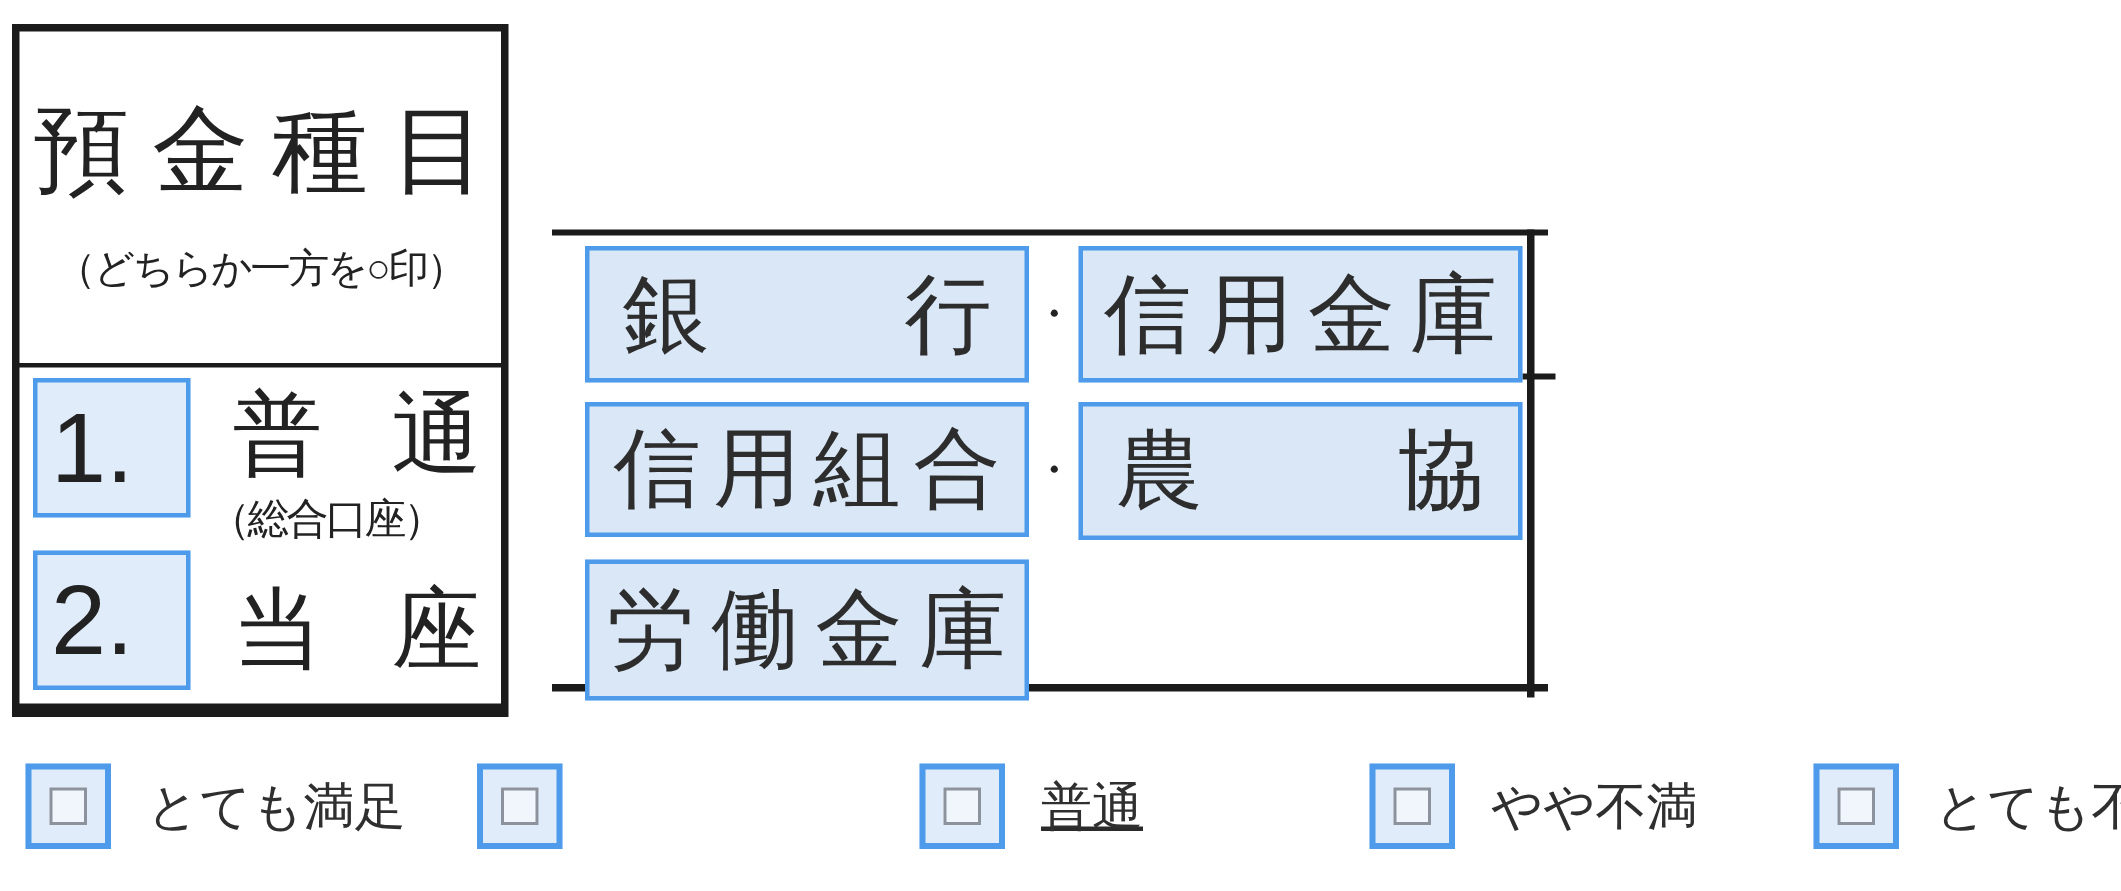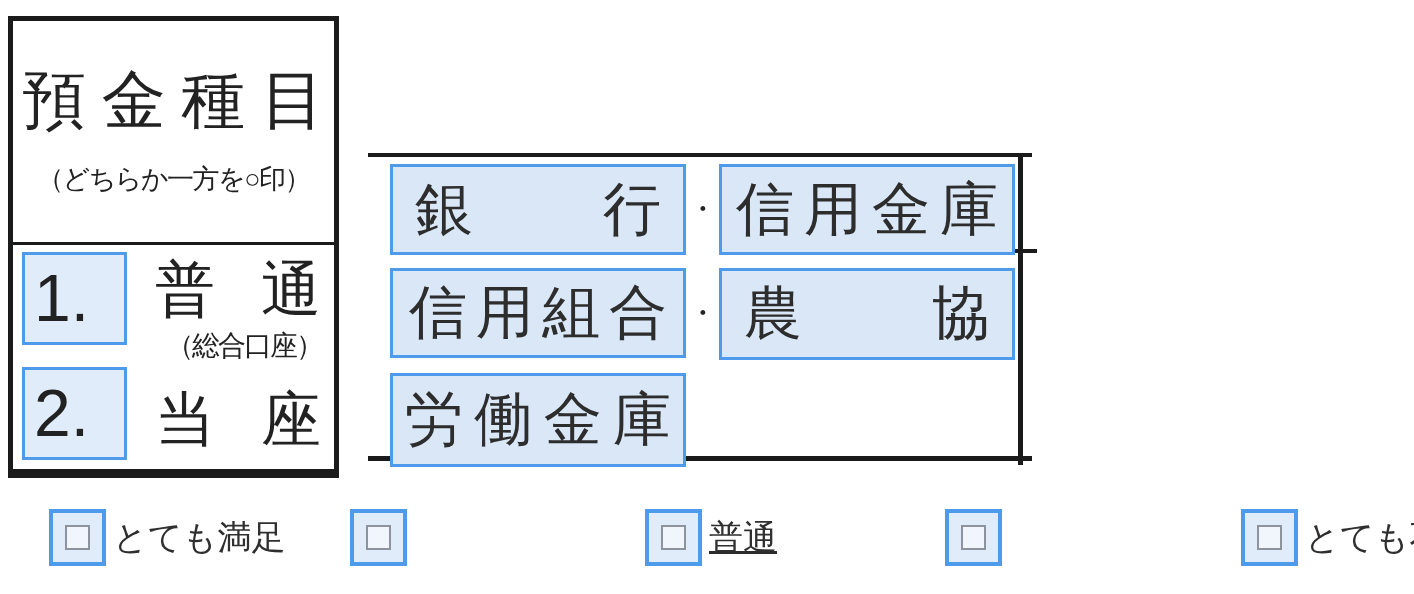--- a/index.html
+++ b/index.html
@@ -18,37 +18,37 @@
   .opt-region{
     position:absolute;left:9px;width:105px;height:93px;box-sizing:border-box;
     background:var(--overlay-fill,#dce9f8);border:3px solid var(--accent,#4d9bea);
     font-size:66px;line-height:86px;color:#222;padding-left:9px;cursor:pointer;
   }
   .opt1{top:231px;}
   .opt2{top:346px;}
   .opt-label{position:absolute;left:142px;width:166px;font-size:60px;line-height:70px;color:#222;}
   .opt-label.l1{top:234px;}
   .opt-label.l2{top:364px;}
-  .opt-sublabel{position:absolute;left:99px;width:210px;top:306px;font-size:28px;letter-spacing:-2px;text-align:right;white-space:nowrap;color:#222;}
+  .opt-sublabel{position:absolute;left:99px;width:210px;top:306px;font-size:28px;letter-spacing:-2px;text-align:center;white-space:nowrap;color:#222;}
   
   .tline{position:absolute;background:var(--line,#1b1b1b);}
   .bank-cell{
     position:absolute;width:296px;box-sizing:border-box;cursor:pointer;
     background:var(--overlay-fill-table,#d9e7f6);border:3px solid var(--accent,#4d9bea);
     display:flex;align-items:center;z-index:2;
   }
   .bank-cell .cell-label{flex:1;font-size:58px;color:#2d2d2d;}
   .sep-dot{
     position:absolute;left:686px;width:33px;height:91px;display:flex;align-items:center;justify-content:center;
     font-size:30px;color:#222;z-index:1;
   }
   
   [data-justify="chars"]{display:flex;justify-content:space-between;}
   
-  .sat-option{position:absolute;top:509px;height:57px;display:flex;align-items:center;gap:7px;margin-left:32px;}
+  .sat-option{position:absolute;top:509px;height:57px;display:flex;align-items:center;gap:24px;}
   .sat-box{
     width:57px;height:57px;box-sizing:border-box;cursor:pointer;
     background:var(--overlay-fill,#e3eef9);border:4px solid var(--accent,#4d9bea);
     display:flex;align-items:center;justify-content:center;
   }
   .sat-inner{width:25px;height:25px;box-sizing:border-box;border:2px solid #8d939c;background:rgba(255,255,255,0.55);}
   .sat-label{font-size:34px;color:#2f2f2f;white-space:nowrap;}
 </style>
 </head>
 <body>
@@ -139,20 +139,21 @@
   <div class="sat-option" style="left:613px;text-decoration:underline;">
     <div class="sat-box">
       <div class="sat-inner"></div>
     </div>
     <div class="sat-label">普通</div>
   </div>
   <div class="sat-option" style="left:913px;">
     <div class="sat-box">
       <div class="sat-inner"></div>
     </div>
+    <div class="sat-label">やや不満</div>
   </div>
   <div class="sat-option" style="left:1209px;">
     <div class="sat-box">
       <div class="sat-inner"></div>
     </div>
     <div class="sat-label">とても不満</div>
   </div>
 
 </div>
 

